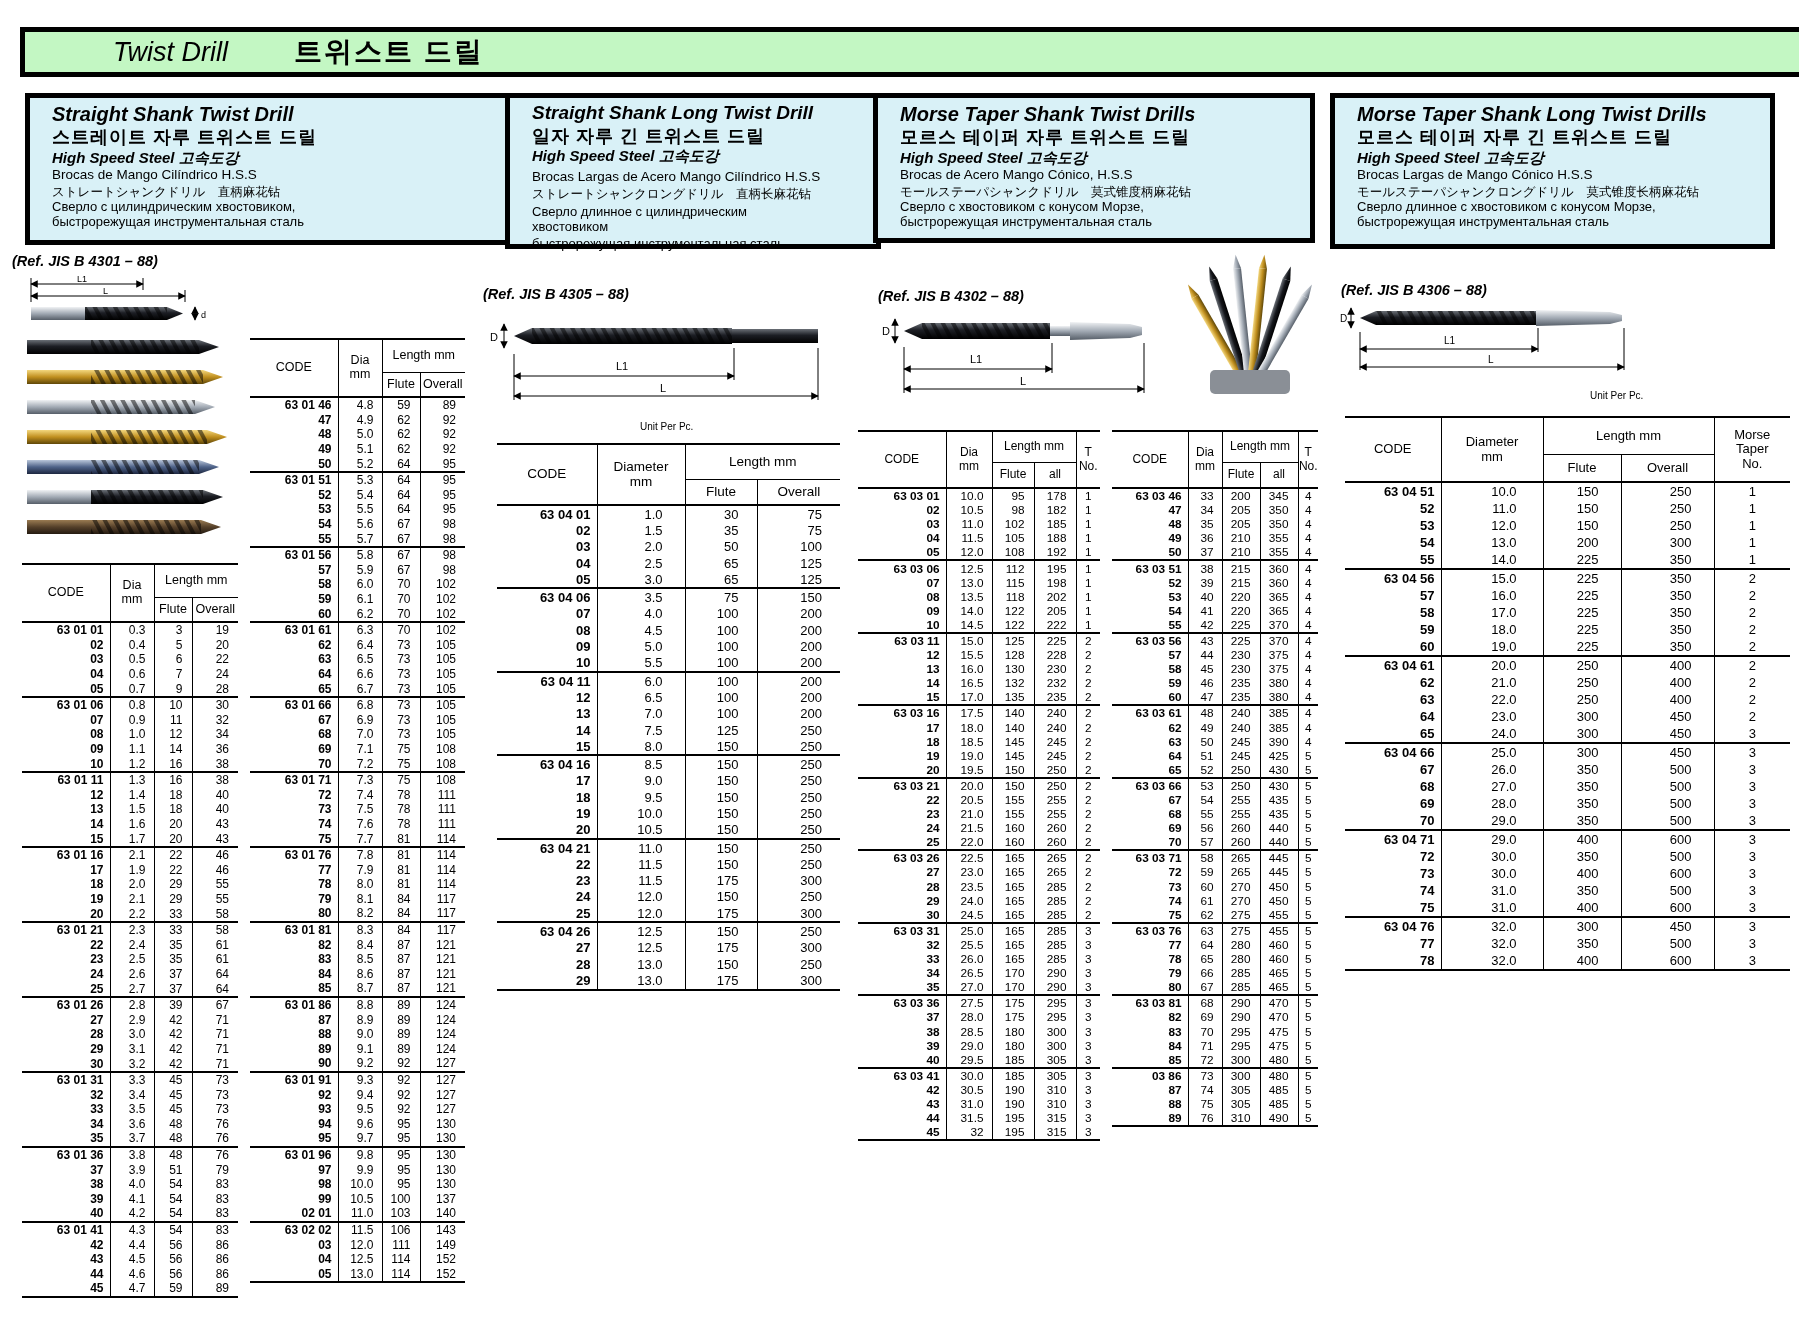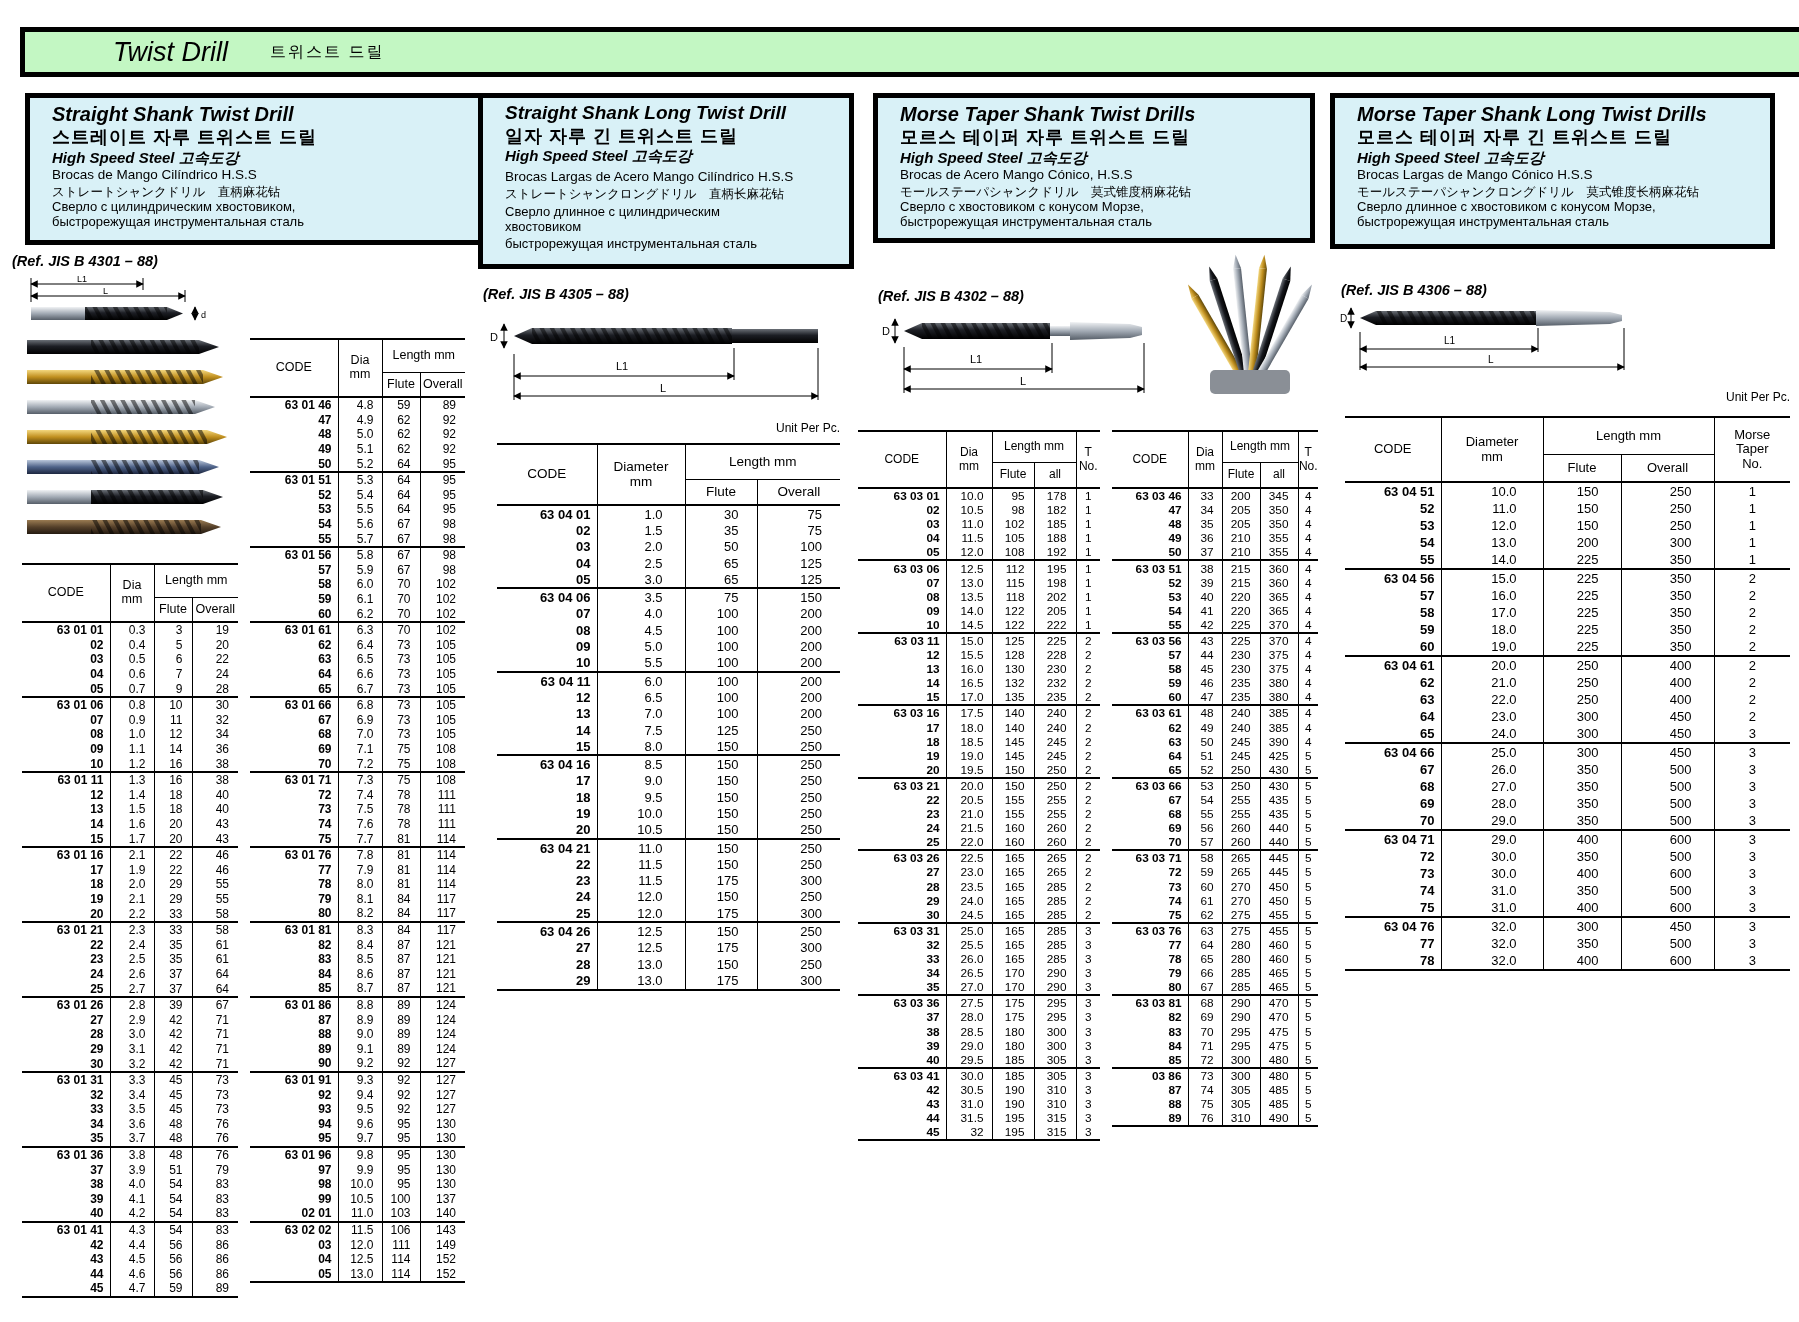--- a/index.html
+++ b/index.html
@@ -3,31 +3,31 @@
 <meta charset="utf-8">
 <style>
   html,body{margin:0;padding:0}
   body{width:1799px;height:1322px;position:relative;overflow:hidden;background:#fff;
        font-family:"Liberation Sans","DejaVu Sans",sans-serif;color:#000}
   .abs{position:absolute}
   
   .banner{left:20px;top:27px;width:1747px;height:40px;background:#c3f7c3;border:5px solid #000;
           display:flex;align-items:center;padding-left:88px}
   .banner .en{font-size:27px;font-weight:normal;font-style:italic}
-  .banner .ko{font-size:16px;font-weight:normal;margin-left:42px;letter-spacing:2px}
+  .banner .ko{font-size:28px;font-weight:bold;margin-left:66px;letter-spacing:2px}
   
   .hbox{background:#d9f1f7;border:5px solid #000;padding:4px 0 2px 22px;box-sizing:border-box}
   .hbox .en{font-size:20px;font-weight:bold;font-style:italic;line-height:1.2;white-space:nowrap}
   .hbox .ko{font-size:18px;font-weight:bold;letter-spacing:1px;line-height:1.25;white-space:nowrap}
   .hbox .hss{font-size:15px;font-weight:bold;font-style:italic;line-height:1.25}
   .hbox .es{font-size:13.5px;line-height:1.25}
   .hbox .ja{font-size:12.5px;line-height:1.3}
   .hbox .ru{font-size:13px;line-height:1.12}
   .ref{font-size:14.5px;font-weight:bold;font-style:italic;white-space:nowrap}
-  .unit{font-size:12px;text-align:right}
+  .unit{font-size:10px;}
   
   table.spec{border-collapse:collapse;table-layout:fixed;border-top:2px solid #000;border-bottom:2px solid #000}
   .spec th{font-weight:normal;padding:0;line-height:1.1}
   .spec thead{border-bottom:2px solid #000}
   .spec th.bl,.spec td.c1,.spec td.c2,.spec td.c3,.spec td.c4{border-left:1.5px solid #000}
   .spec th.lenh{border-bottom:1.5px solid #000}
   .spec td{padding:0;white-space:nowrap;overflow:hidden}
   .spec tbody tr.gs td{border-top:2px solid #000}
   .spec td.c0{font-weight:bold;text-align:right;padding-right:6px}
   .spec td.c1{text-align:right;padding-right:8px}
@@ -843,21 +843,21 @@
       </tr>
       <tr>
         <td class="c0">05</td>
         <td class="c1">13.0</td>
         <td class="c2">114</td>
         <td class="c3">152</td>
       </tr>
     </tbody>
 </table>
 
-<div class="abs hbox" style="left:478px;top:93px;width:376px;height:176px">
+<div class="abs hbox" style="left:505px;top:93px;width:376px;height:156px">
   <div class="en" style="font-size:19px">Straight Shank Long Twist Drill</div>
   <div class="ko">일자 자루 긴 트위스트 드릴</div>
   <div class="hss">High Speed Steel 고속도강</div>
   <div class="es" style="margin-top:3px">Brocas Largas de Acero Mango Cilíndrico H.S.S</div>
   <div class="ja">ストレートシャンクロングドリル　直柄长麻花钻</div>
   <div class="ru" style="margin-top:3px">Сверло длинное с цилиндрическим</div>
   <div class="ru">хвостовиком</div>
   <div class="ru" style="margin-top:3px">быстрорежущая инструментальная сталь</div>
 </div>
 <div class="abs ref" style="left:483px;top:286px">(Ref. JIS B 4305 – 88)</div>

